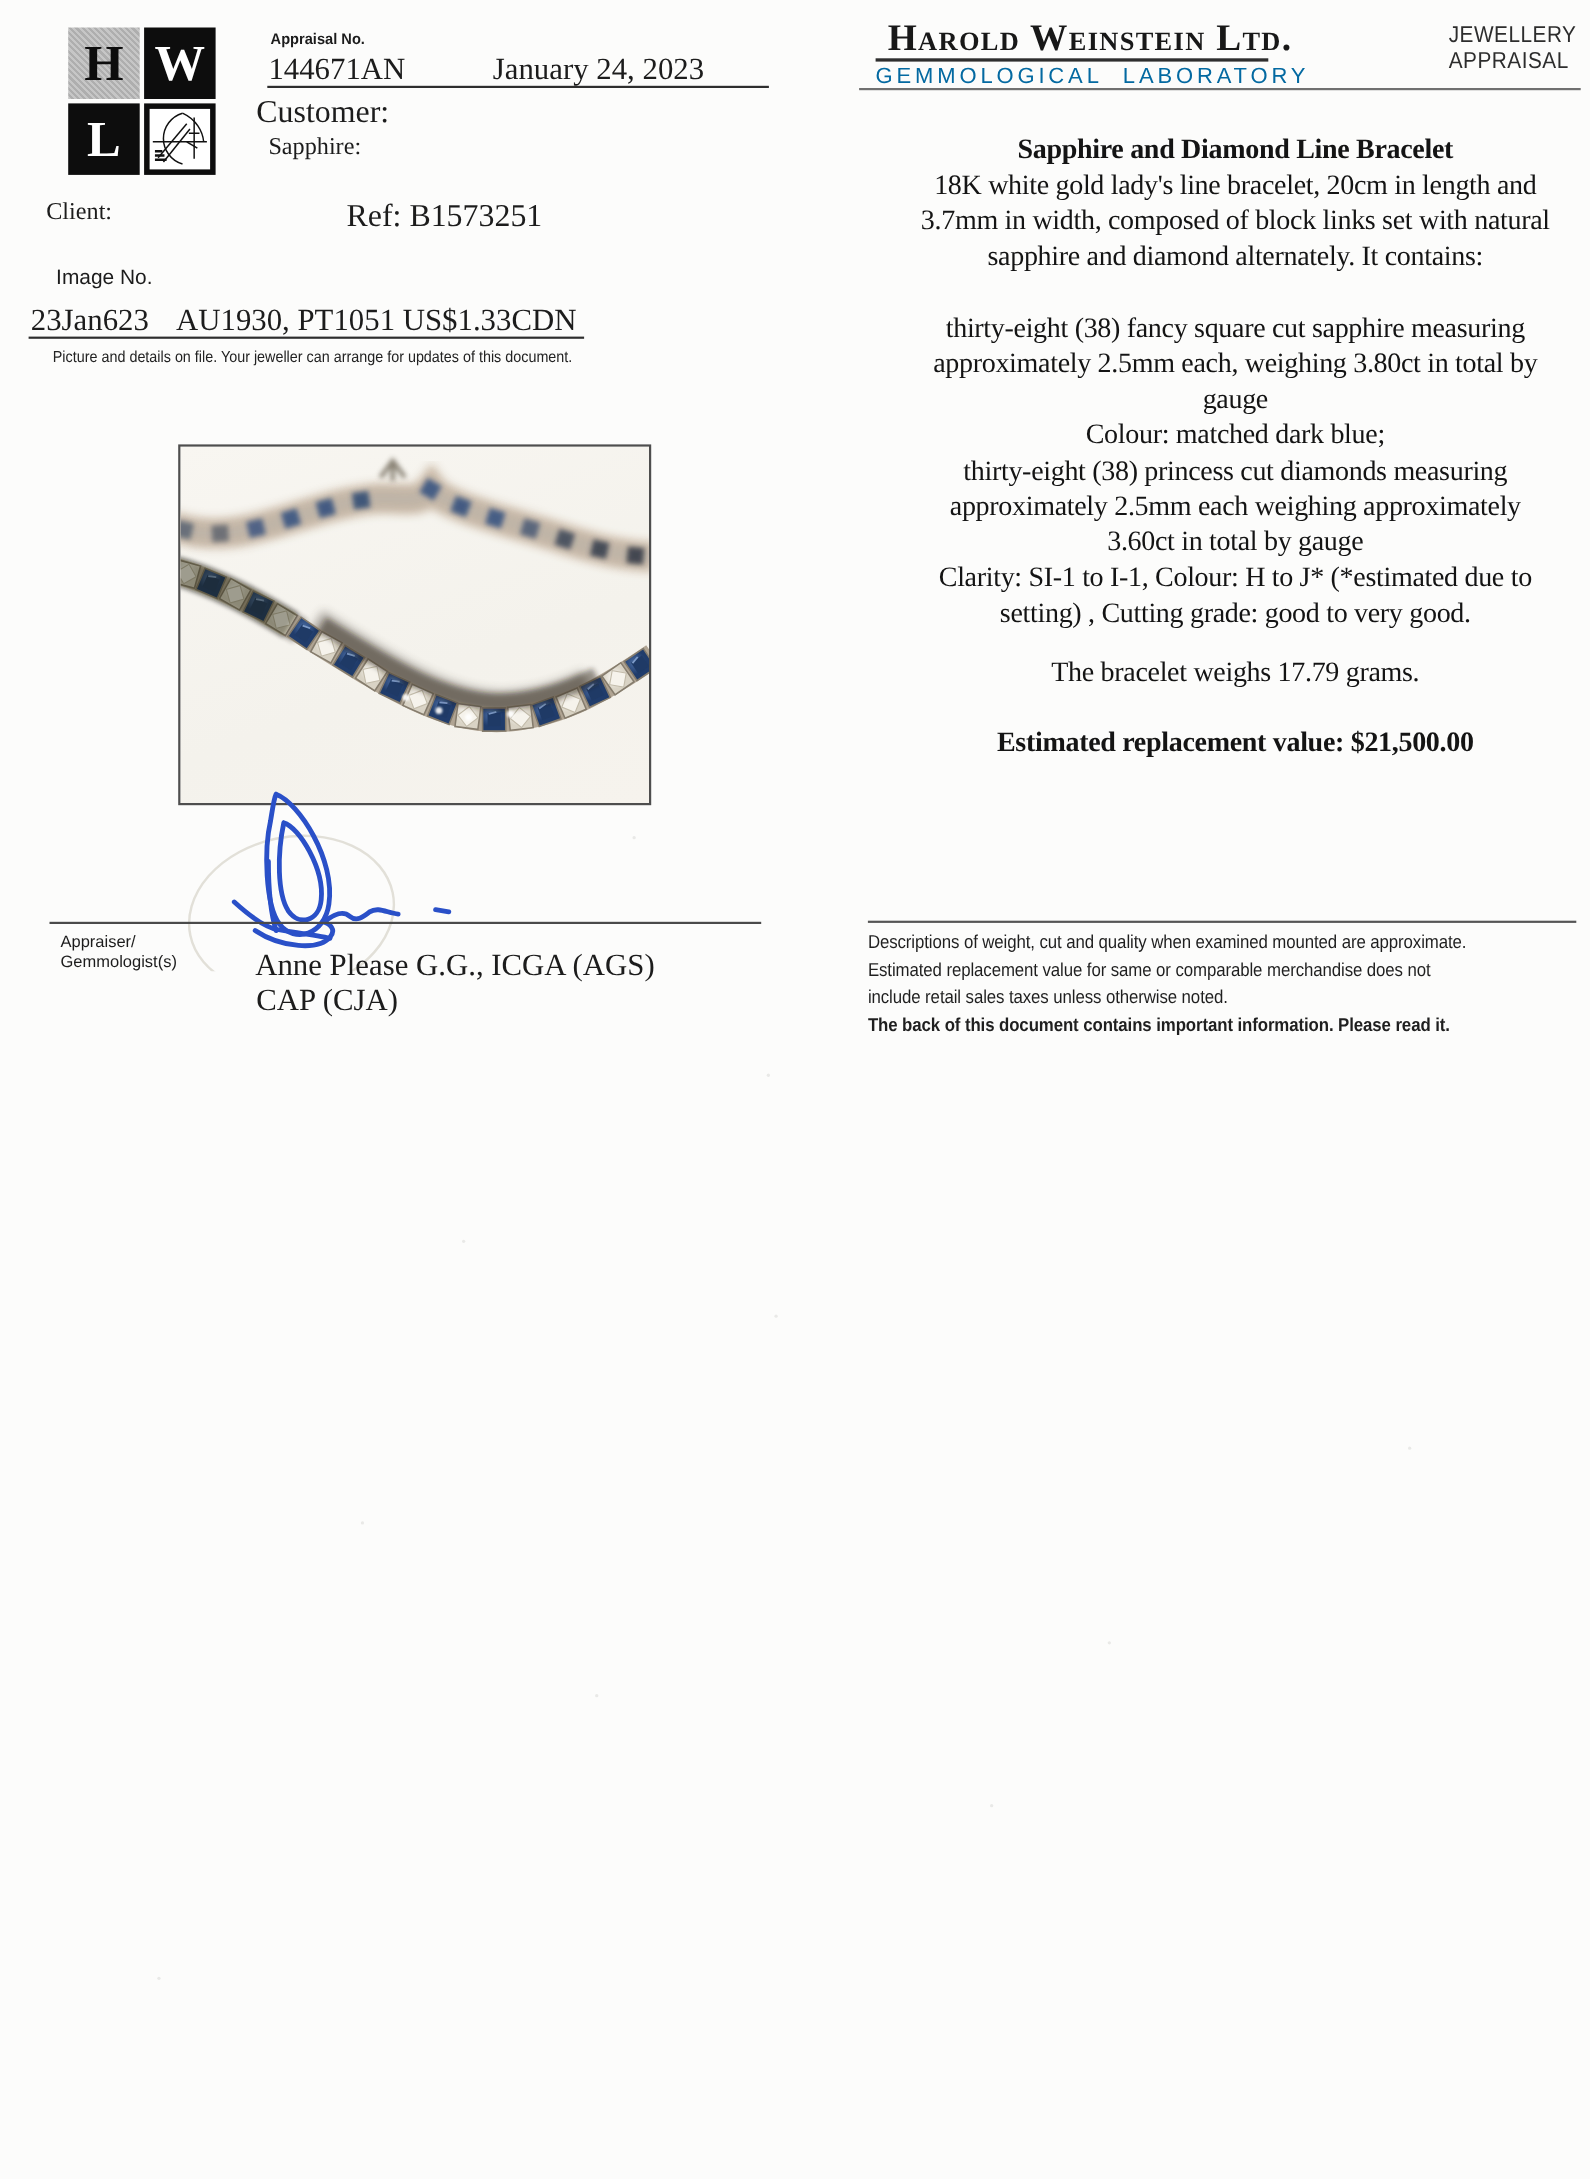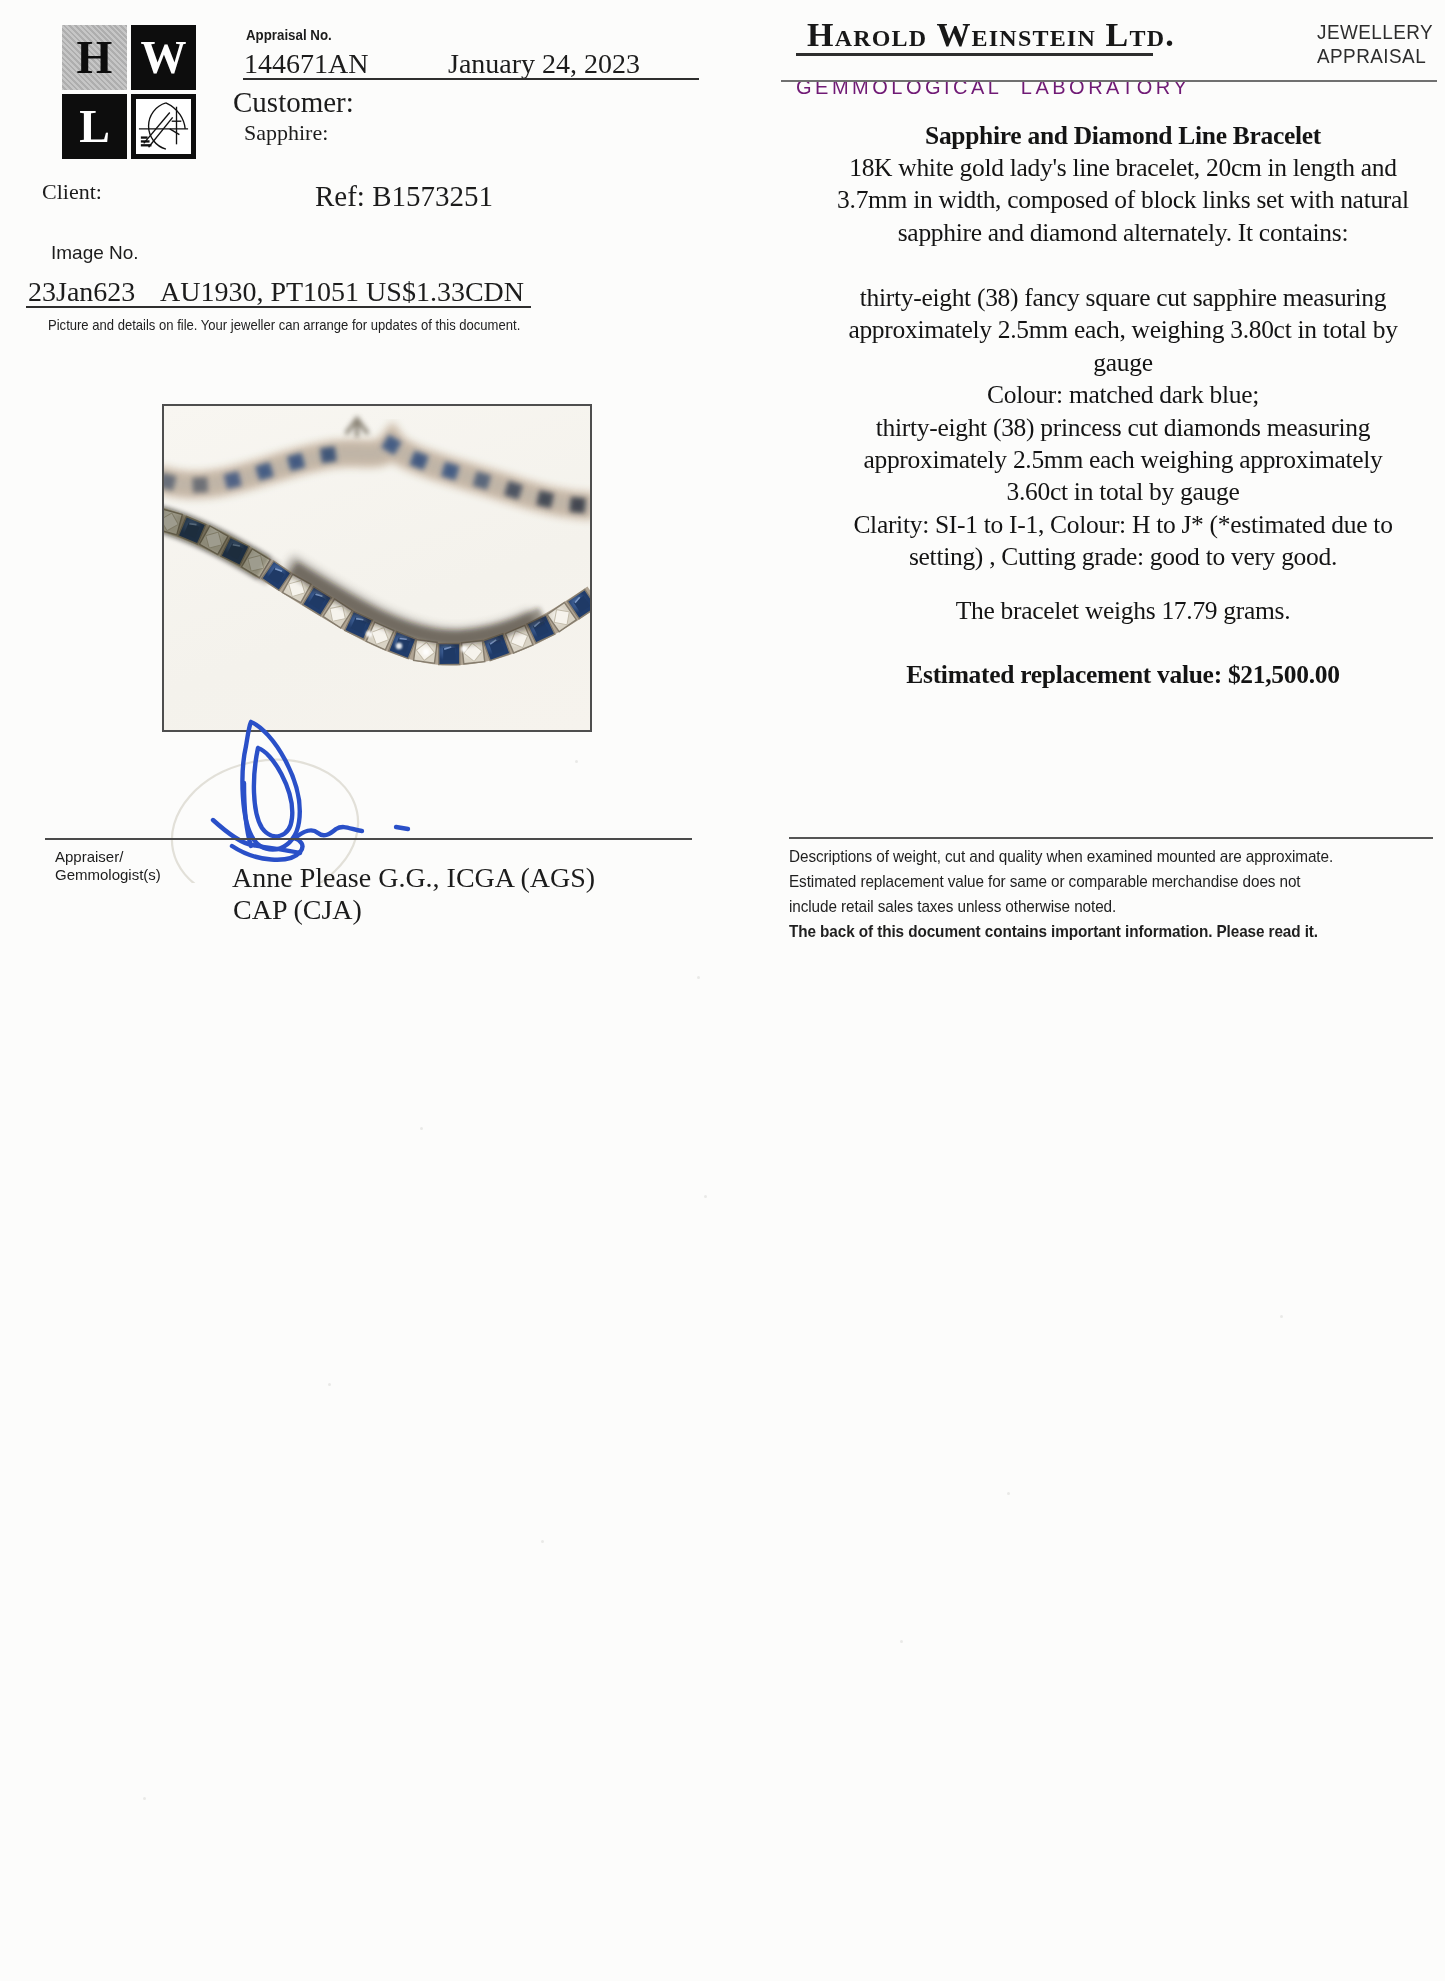--- a/index.html
+++ b/index.html
@@ -27,22 +27,22 @@
 
   
   .photo{left:162px;top:404px;width:426px;height:324px;border:2px solid #4e4e4e;
          background:linear-gradient(160deg,#f8f6f1 0%,#f4f2ec 60%,#f6f3ed 100%);overflow:hidden;}
 
   .speck{position:absolute;width:3px;height:3px;border-radius:50%;background:#8a8a84;opacity:.16;}
 
   .doctype{font-family:"Liberation Sans", sans-serif;font-size:21px;line-height:24px;
            color:#2d2d2d;letter-spacing:.5px;transform:scaleX(.9);transform-origin:left top;}
   .brand{font-weight:bold;font-size:34px;letter-spacing:1.2px;font-variant:small-caps;color:#181818;}
-  .brandsub{font-family:"Liberation Sans", sans-serif;font-size:20px;color:#701a75;
-            letter-spacing:3.5px;word-spacing:10px;margin-top:18px;}
+  .brandsub{font-family:"Liberation Sans", sans-serif;font-size:20px;color:#0369a1;
+            letter-spacing:3.5px;word-spacing:10px;}
   .desc{font-size:25.5px;line-height:32.4px;letter-spacing:-.3px;color:#141414;width:680px;}
   .small-note{font-family:"Liberation Sans", sans-serif;font-size:14.5px;color:#222;
               transform:scaleX(.9);transform-origin:left top;white-space:nowrap;}
   .disc{font-family:"Liberation Sans", sans-serif;font-size:17px;line-height:25px;color:#1f1f1f;
         transform:scaleX(.9);transform-origin:left top;width:720px;letter-spacing:-.1px;}
 </style>
 </head>
 <body>
 
 <div class="abs logo">

